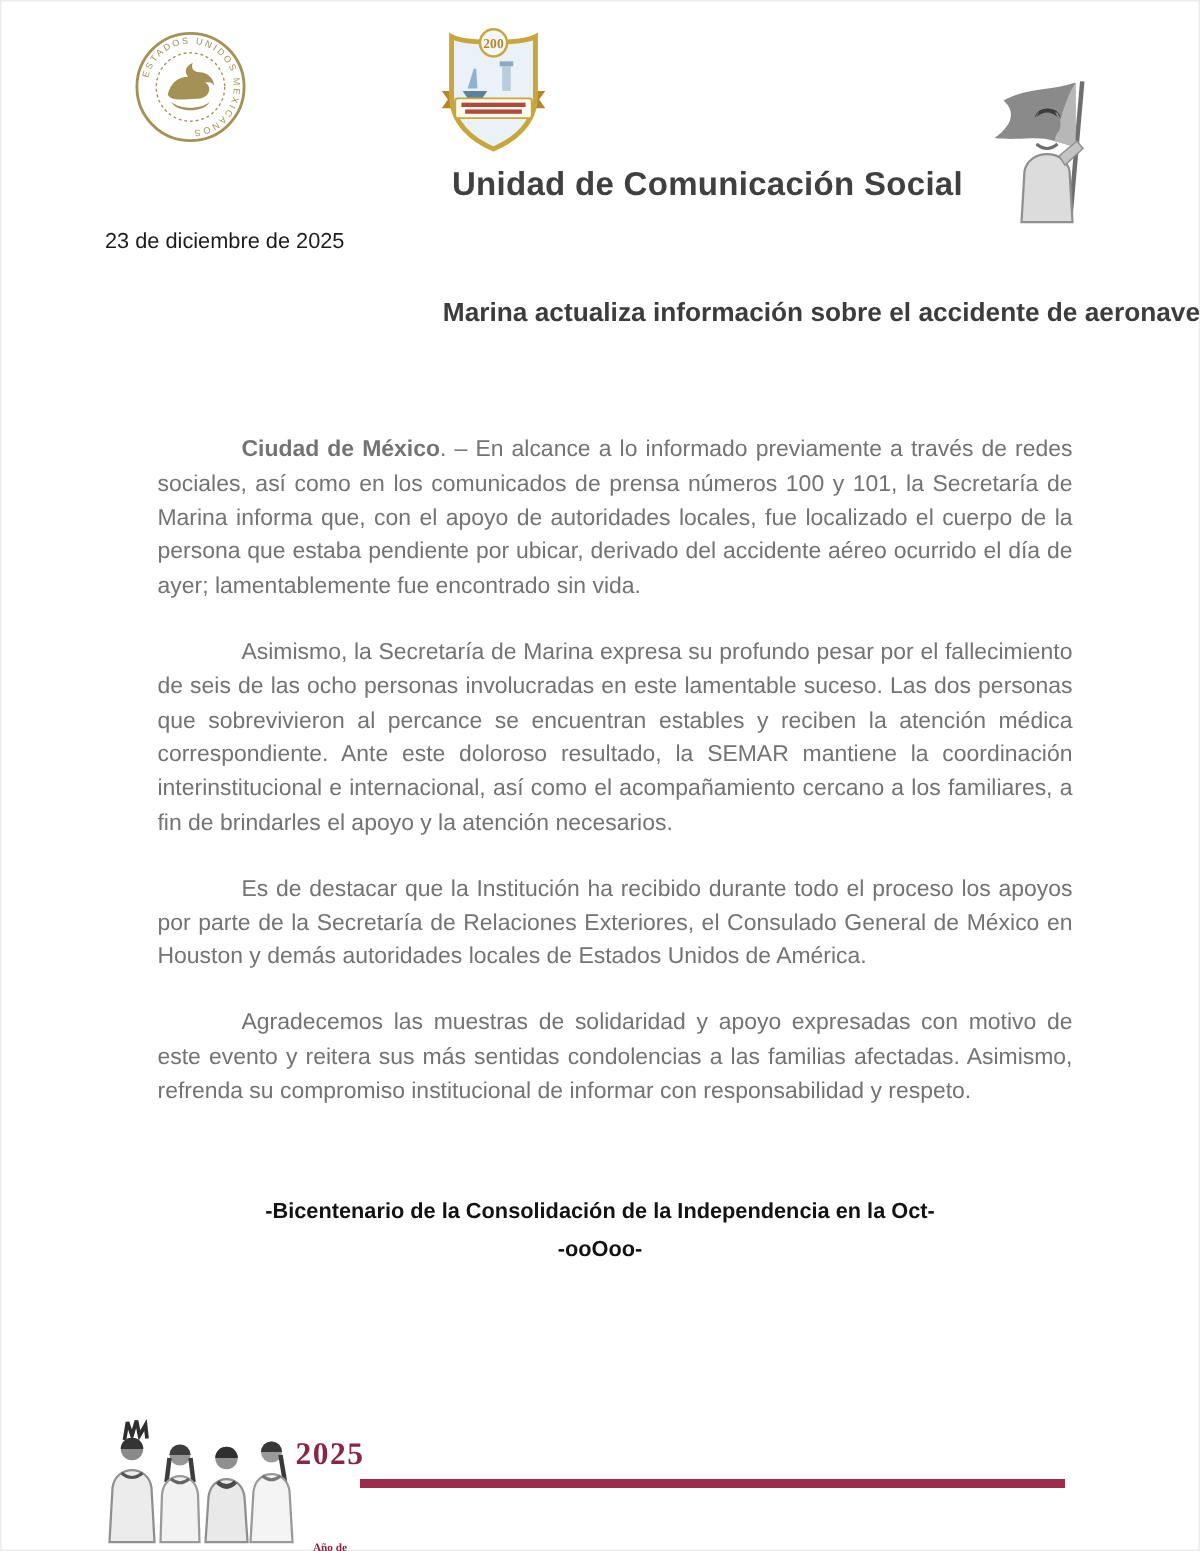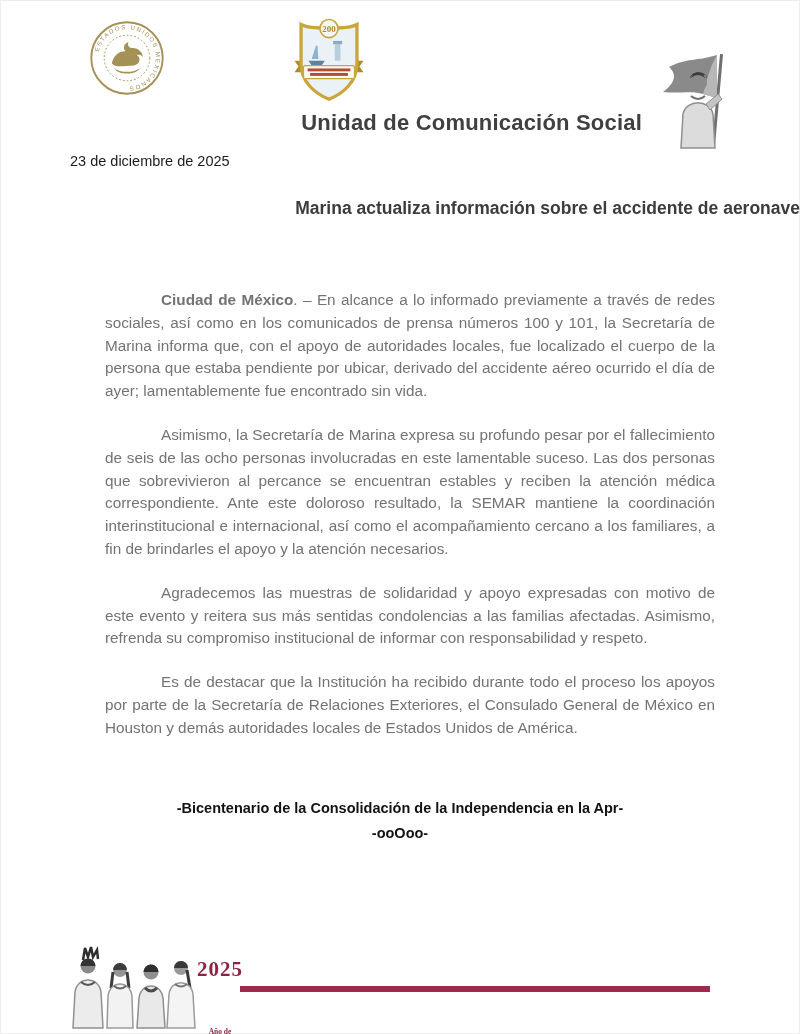--- a/index.html
+++ b/index.html
@@ -113,26 +113,26 @@
     <div>23 de diciembre de 2025</div>
   </div>
 
   <h2 class="doc-title">
     <span>Marina actualiza información sobre el accidente de aeronave</span><br>
   </h2>
 
   <div class="body">
     <p><span class="lead">Ciudad de México</span><span>. – En alcance a lo informado previamente a través de redes sociales, así como en los comunicados de prensa números 100 y 101, la Secretaría de Marina informa que, con el apoyo de autoridades locales, fue localizado el cuerpo de la persona que estaba pendiente por ubicar, derivado del accidente aéreo ocurrido el día de ayer; lamentablemente fue encontrado sin vida.</span></p>
     <p>Asimismo, la Secretaría de Marina expresa su profundo pesar por el fallecimiento de seis de las ocho personas involucradas en este lamentable suceso. Las dos personas que sobrevivieron al percance se encuentran estables y reciben la atención médica correspondiente. Ante este doloroso resultado, la SEMAR mantiene la coordinación interinstitucional e internacional, así como el acompañamiento cercano a los familiares, a fin de brindarles el apoyo y la atención necesarios.</p>
+    <p>Es de destacar que la Institución ha recibido durante todo el proceso los apoyos por parte de la Secretaría de Relaciones Exteriores, el Consulado General de México en Houston y demás autoridades locales de Estados Unidos de América.</p>
     <p>Agradecemos las muestras de solidaridad y apoyo expresadas con motivo de este evento y reitera sus más sentidas condolencias a las familias afectadas. Asimismo, refrenda su compromiso institucional de informar con responsabilidad y respeto.</p>
-    <p>Es de destacar que la Institución ha recibido durante todo el proceso los apoyos por parte de la Secretaría de Relaciones Exteriores, el Consulado General de México en Houston y demás autoridades locales de Estados Unidos de América.</p>
   </div>
 
   <div class="footer">
-    <div>-Bicentenario de la Consolidación de la Independencia en la Apr-</div>
+    <div>-Bicentenario de la Consolidación de la Independencia en la Oct-</div>
     <div>-ooOoo-</div>
   </div>
 
   <svg class="women-svg" viewBox="0 0 138 84">
     <path d="M20 14 l2 -12 l3 9 l3 -10 l2 10 l4 -7 l1 9" stroke="#2e2e2e" stroke-width="2.5" fill="none"></path>
     <circle cx="25" cy="20" r="7.5" fill="#8a8a8a"></circle>
     <path d="M17.5 20 a7.5 7.5 0 0 1 15 0 Z" fill="#333333"></path>
     <path d="M12 46 C14 30 36 30 38 46 L40 82 L10 82 Z" fill="#ececec" stroke="#8f8f8f" stroke-width="1.5"></path>
     <path d="M18 36 q7 6 14 0" stroke="#555555" stroke-width="2" fill="none"></path>
 

